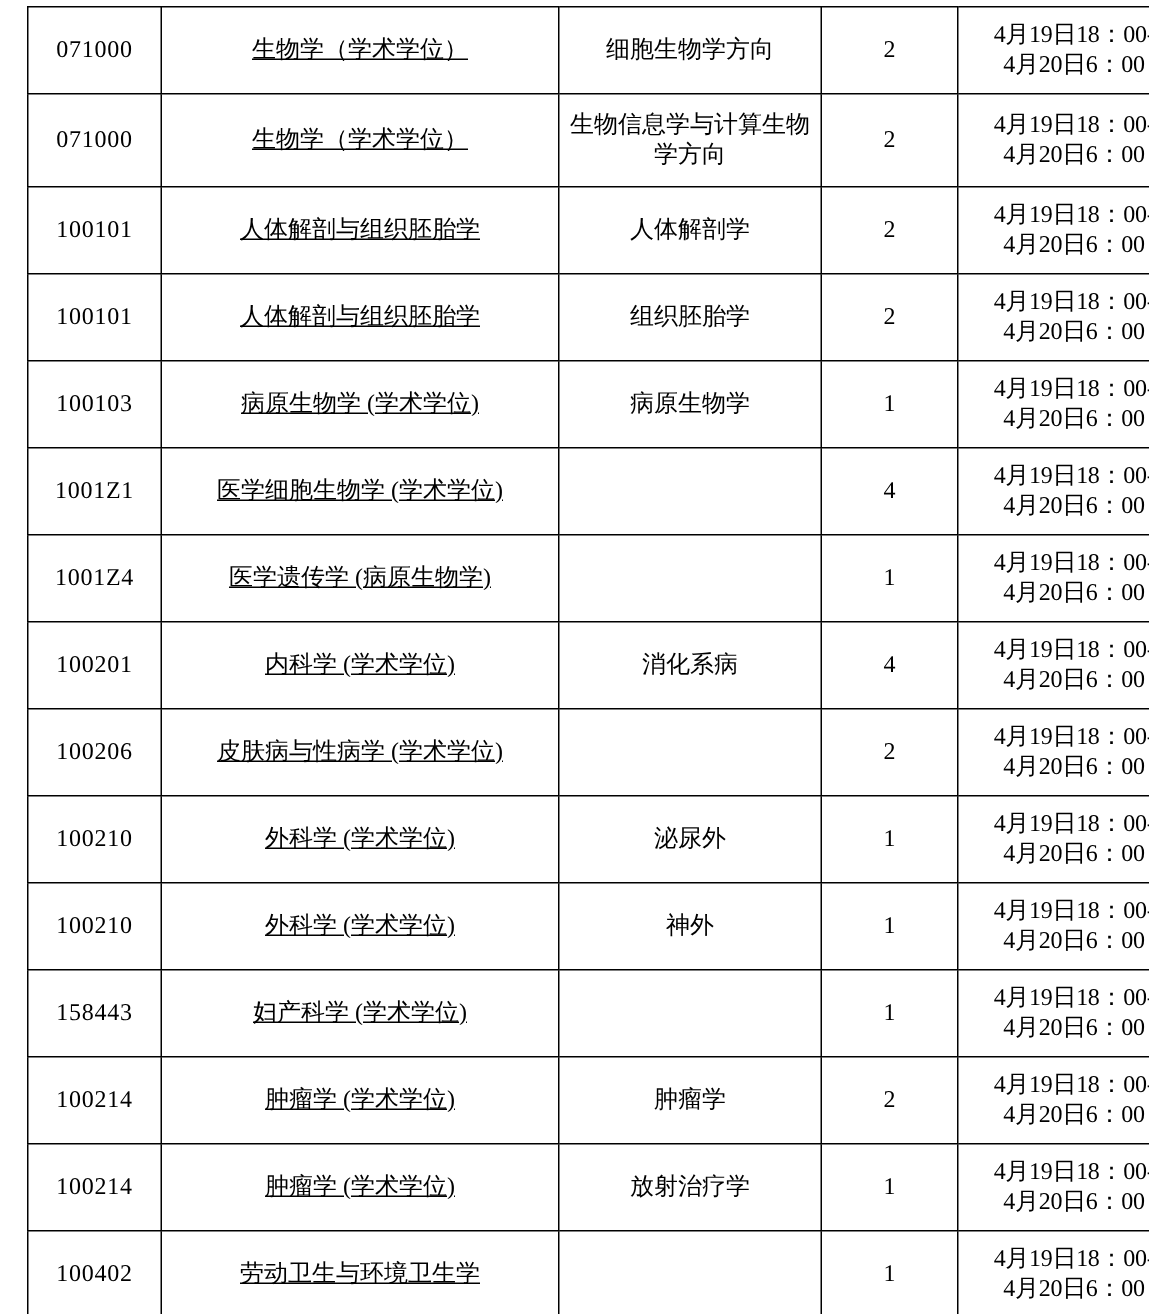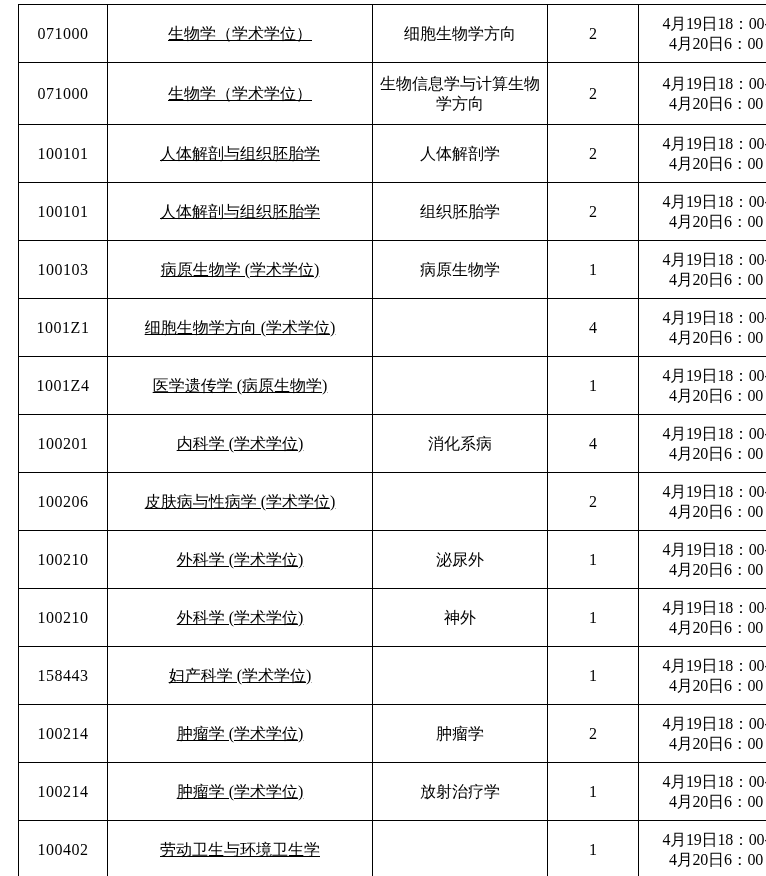--- a/index.html
+++ b/index.html
@@ -103,21 +103,21 @@
         <td class="col-dir">病原生物学</td>
         <td class="col-num">1</td>
         <td class="col-time">
           <span class="line">4月19日18：00-</span>
           <span class="line">4月20日6：00</span>
         </td>
       </tr>
 
       <tr class="row">
         <td class="col-code">1001Z1</td>
-        <td class="col-major">细胞生物学方向 (学术学位)</td>
+        <td class="col-major">医学细胞生物学 (学术学位)</td>
         <td class="col-dir"></td>
         <td class="col-num">4</td>
         <td class="col-time">
           <span class="line">4月19日18：00-</span>
           <span class="line">4月20日6：00</span>
         </td>
       </tr>
 
       <tr class="row">
         <td class="col-code">1001Z4</td>

